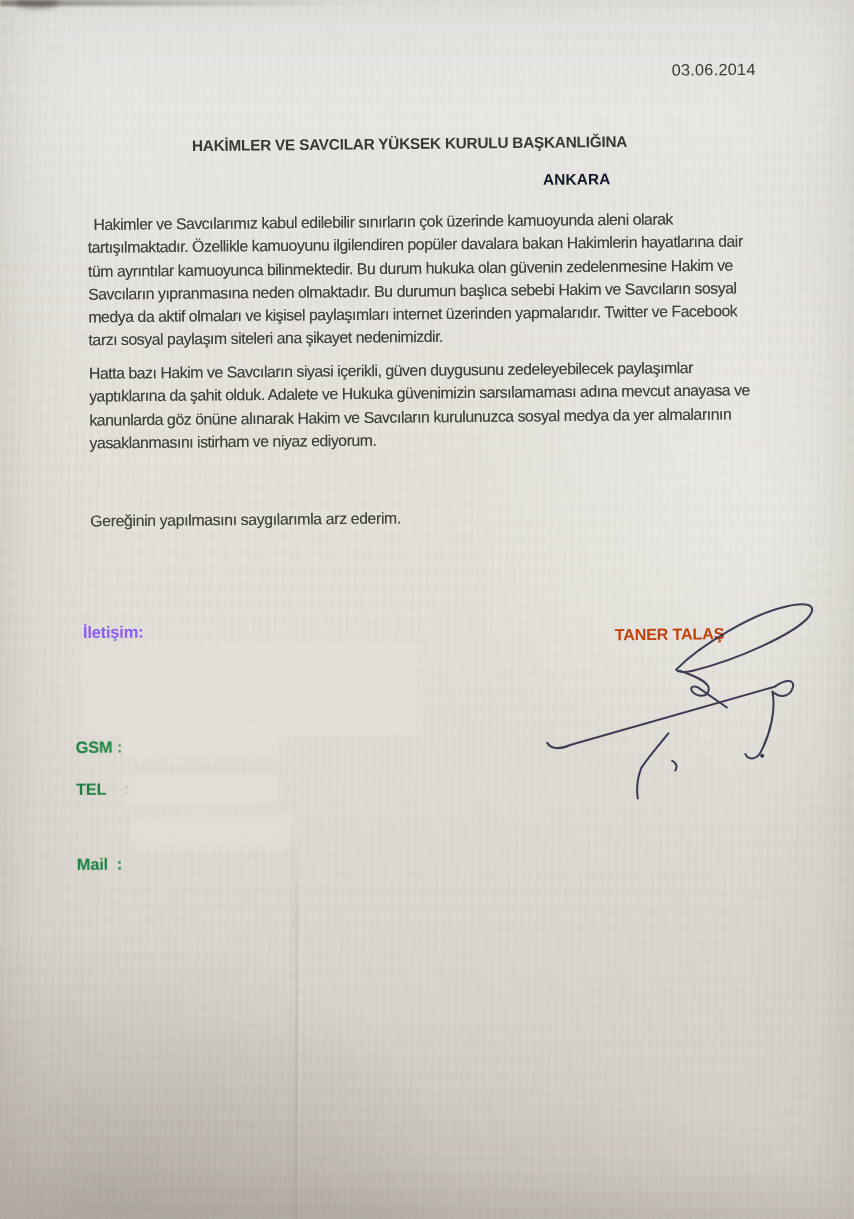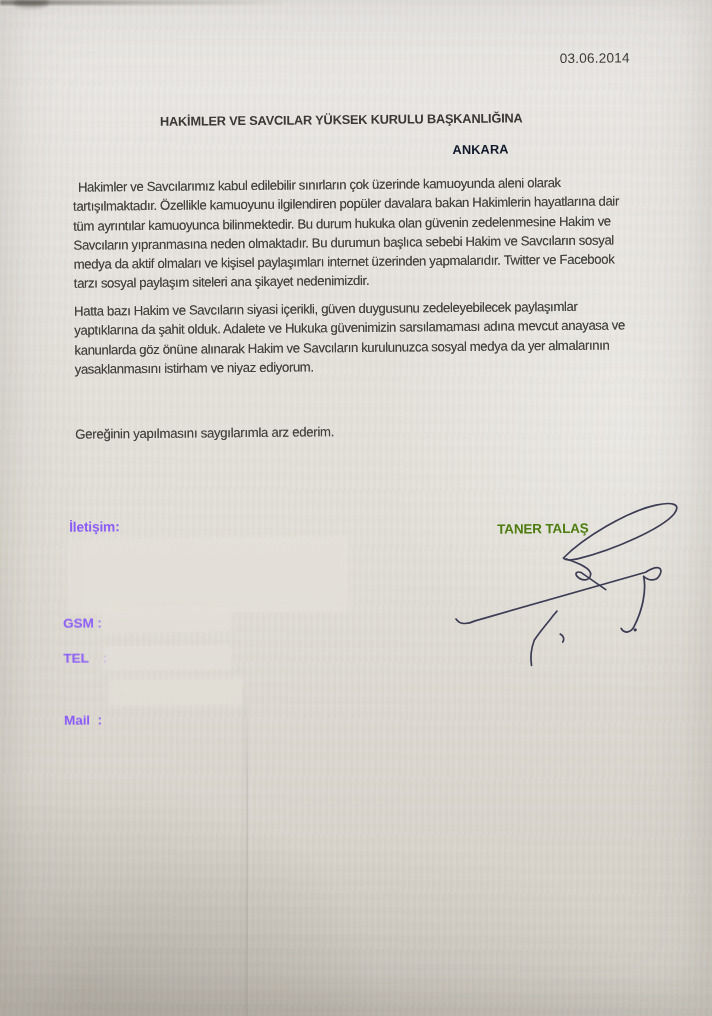--- a/index.html
+++ b/index.html
@@ -55,22 +55,22 @@
   .para-1 { top: 175px; }
   .para-2 { top: 299px; }
   .para-1 .body-line:first-child { padding-left: 5px; }
   .body-line {
     white-space: pre; height: 19.3px; line-height: 19.3px;
     font-size: 13.2px; letter-spacing: -0.38px; color: #42403c;
     text-shadow: 0 0 0.5px rgba(66,64,60,0.55);
   }
   .closing { left: 75px; top: 422px; font-size: 13.2px; letter-spacing: -0.3px; text-shadow: 0 0 0.5px rgba(66,64,60,0.5); }
   .contact-heading { left: 68px; top: 517px; font-size: 13.8px; font-weight: 700; letter-spacing: -0.2px; color: #8b5cf6; }
-  .signer-name { left: 496px; top: 523px; font-size: 13.4px; font-weight: 700; letter-spacing: -0.1px; color: #4d7c0f; }
-  .contact-label { font-size: 13.6px; font-weight: 700; letter-spacing: -0.1px; color: #8b5cf6; }
+  .signer-name { left: 511px; top: 523px; font-size: 13.4px; font-weight: 700; letter-spacing: -0.1px; color: #c2410c; }
+  .contact-label { font-size: 13.6px; font-weight: 700; letter-spacing: -0.1px; color: #15803d; }
   .gsm-label { left: 61px; top: 613px; }
   .tel-label { left: 61px; top: 648px; }
   .mail-label { left: 61px; top: 710px; text-align: right; }
   .redaction {
     position: absolute; border-radius: 4px;
     background: rgba(229,226,219,0.55);
     backdrop-filter: blur(5px);
     -webkit-backdrop-filter: blur(5px);
     box-shadow: 0 0 6px 3px rgba(229,226,219,0.35);
   }

